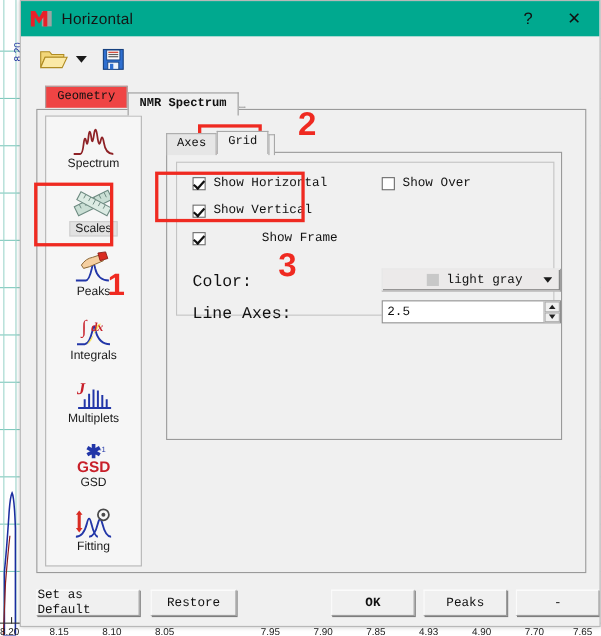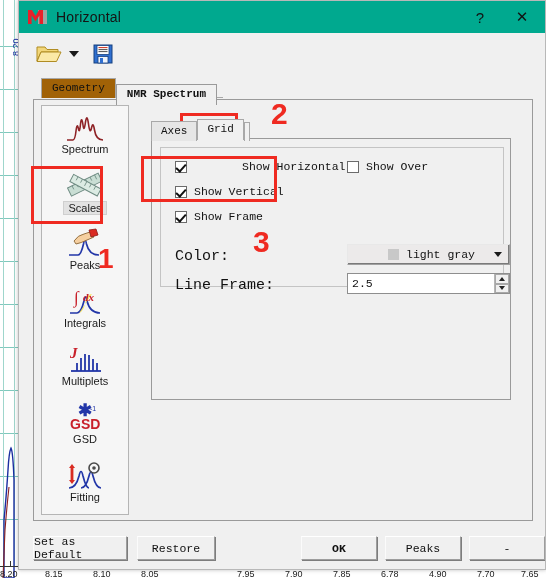--- a/index.html
+++ b/index.html
@@ -113,21 +113,21 @@
     position: relative;
     z-index: 3;
   }
   .mtab {
     font-family: "Liberation Mono", monospace;
     font-size: 11px;
     color: #111;
     padding: 3px 10px 4px 10px;
     border: 1px solid #a8a8a8;
     border-bottom: none;
-    background: #a16207;
+    background: #ef4444;
     position: relative; top: 1px;
     cursor: default;
   }
   .mtab.active {
     background: #f0f0f0;
     font-weight: bold;
     padding-bottom: 5px;
     top: 8px;
     border-color: #9a9a9a;
   }
@@ -403,21 +403,21 @@
   <div class="bg-tick" style="left:538px"></div>
 
   <div class="bg-axis-label" style="left:0px;   top:569px">8.20</div>
   <div class="bg-axis-label" style="left:45px;  top:569px">8.15</div>
   <div class="bg-axis-label" style="left:93px;  top:569px">8.10</div>
   <div class="bg-axis-label" style="left:141px; top:569px">8.05</div>
   <div class="bg-axis-label" style="left:189px; top:554px">8.00</div>
   <div class="bg-axis-label" style="left:237px; top:569px">7.95</div>
   <div class="bg-axis-label" style="left:285px; top:569px">7.90</div>
   <div class="bg-axis-label" style="left:333px; top:569px">7.85</div>
-  <div class="bg-axis-label" style="left:381px; top:569px">6.78</div>
+  <div class="bg-axis-label" style="left:381px; top:569px">4.93</div>
   <div class="bg-axis-label" style="left:429px; top:569px">4.90</div>
   <div class="bg-axis-label" style="left:477px; top:569px">7.70</div>
   <div class="bg-axis-label" style="left:521px; top:569px">7.65</div>
 </div>
 
 <div id="dialog">
 
   <div id="titlebar">
     <div id="logo">
       <svg width="22" height="20" viewBox="0 0 22 20">
@@ -570,49 +570,49 @@
 
     <div id="subtabs">
       <div class="stab">Axes</div>
       <div class="stab active">Grid</div>
       <div class="stab-caret"></div>
     </div>
 
     <div id="subframe">
       <div id="groupbox">
 
-        <div class="chk-row" style="left:14px; top:12px;gap:48px;">
+        <div class="chk-row" style="left:14px; top:12px;">
           <span class="chkbox on"></span>
           <span>Show Horizontal</span>
         </div>
 
         <div class="chk-row" style="left:14px; top:37px;">
           <span class="chkbox on"></span>
           <span>Show Vertical</span>
         </div>
 
-        <div class="chk-row" style="left:14px; top:62px;">
+        <div class="chk-row" style="left:14px; top:62px;gap:44px;">
           <span class="chkbox on"></span>
           <span>Show Frame</span>
         </div>
 
         <div class="chk-row" style="left:186px; top:12px;">
           <span class="chkbox"></span>
           <span>Show Over</span>
         </div>
 
         <div class="fld-label" style="left:14px; top:100px;">Color:</div>
 
         <div id="color-combo">
           <span id="color-swatch"></span>
           <span id="color-name">light gray</span>
           <span id="combo-arrow"></span>
         </div>
 
-        <div class="fld-label" style="left:14px; top:129px;">Line Frame:</div>
+        <div class="fld-label" style="left:14px; top:129px;">Line Axes:</div>
 
         <div id="lw-spin">
           <span id="lw-value">2.5</span>
           <span id="spin-btns">
             <span class="spin-b spin-up"></span>
             <span class="spin-b spin-dn"></span>
           </span>
         </div>
       </div>
     </div>

